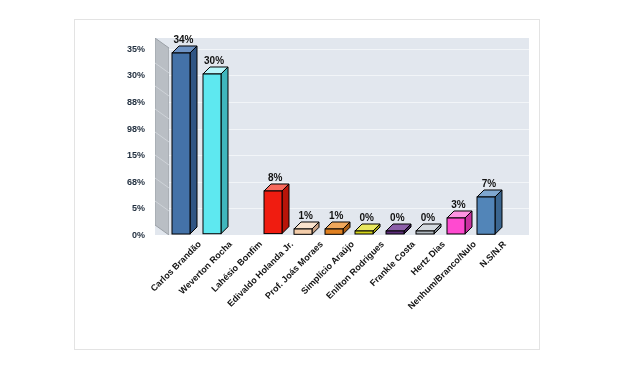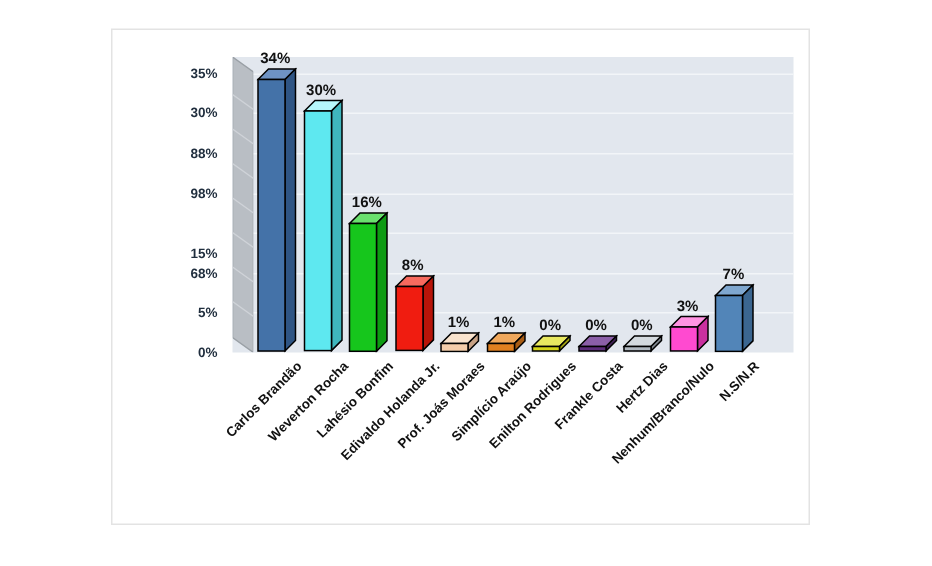--- a/index.html
+++ b/index.html
@@ -126,21 +126,21 @@
 </style>
 </head>
 <body>
 
 <div id="chart-card">
 
   <div id="y-axis">
       <div class="ytick" style="top: 197px;">0%</div>
       <div class="ytick" style="top: 170.378px;">5%</div>
       <div class="ytick" style="top: 143.757px;">68%</div>
-      <div class="ytick" style="top: 117.135px; margin-top: 14px;">15%</div>
+      <div class="ytick" style="top: 117.135px;">15%</div>
       <div class="ytick" style="top: 90.5135px;">98%</div>
       <div class="ytick" style="top: 63.8919px;">88%</div>
       <div class="ytick" style="top: 37.2703px;">30%</div>
       <div class="ytick" style="top: 10.6486px;">35%</div>
     </div>
 
   <div id="plot-area">
     <div id="gridlines">
         <div class="gridline" style="top: 170px; background: rgb(242, 245, 248);"></div>
         <div class="gridline" style="top: 144px; background: rgb(242, 245, 248);"></div>
@@ -174,28 +174,20 @@
           <div class="bar-label" style="bottom: 190.027px; left: 12.5px; margin-top: 31px;">34%</div>
         </div>
         <div class="bar-group" style="left: 46.5455px; width: 18px; height: 182.73px;">
           <svg width="27" height="168.72972972972974" viewBox="0 0 27 168.72972972972974" class="bar-3d">
             <polygon points="1,8 8,1 26,1 19,8" fill="#b6f7fb" stroke="#000" stroke-width="1"></polygon>
             <polygon points="19,8 26,1 26,160.72972972972974 19,167.72972972972974" fill="#3fb6bd" stroke="#000" stroke-width="1"></polygon>
             <rect x="1" y="8" width="18" height="159.72972972972974" fill="#5ee8f0" stroke="#000" stroke-width="1"></rect>
           </svg>
           <div class="bar-label" style="bottom: 168.73px; left: 12.5px;">30%</div>
         </div>
-        <div class="bar-group" style="left: 77.0909px; width: 18px; height: 108.189px;">
-          <svg width="27" height="94.1891891891892" viewBox="0 0 27 94.1891891891892" class="bar-3d">
-            <polygon points="1,8 8,1 26,1 19,8" fill="#6ae06e" stroke="#000" stroke-width="1"></polygon>
-            <polygon points="19,8 26,1 26,86.1891891891892 19,93.1891891891892" fill="#0e9b13" stroke="#000" stroke-width="1"></polygon>
-            <rect x="1" y="8" width="18" height="85.1891891891892" fill="#16c61c" stroke="#000" stroke-width="1"></rect>
-          </svg>
-          <div class="bar-label" style="bottom: 94.1892px; left: 12.5px;">16%</div>
-        </div>
         <div class="bar-group" style="left: 107.636px; width: 18px; height: 65.5946px;">
           <svg width="27" height="51.5945945945946" viewBox="0 0 27 51.5945945945946" class="bar-3d">
             <polygon points="1,8 8,1 26,1 19,8" fill="#f76a5e" stroke="#000" stroke-width="1"></polygon>
             <polygon points="19,8 26,1 26,43.5945945945946 19,50.5945945945946" fill="#b81409" stroke="#000" stroke-width="1"></polygon>
             <rect x="1" y="8" width="18" height="42.5945945945946" fill="#f01c10" stroke="#000" stroke-width="1"></rect>
           </svg>
           <div class="bar-label" style="bottom: 51.5946px; left: 12.5px;">8%</div>
         </div>
         <div class="bar-group" style="left: 138.182px; width: 18px; height: 28.3243px;">
           <svg width="27" height="14.324324324324325" viewBox="0 0 27 14.324324324324325" class="bar-3d">

